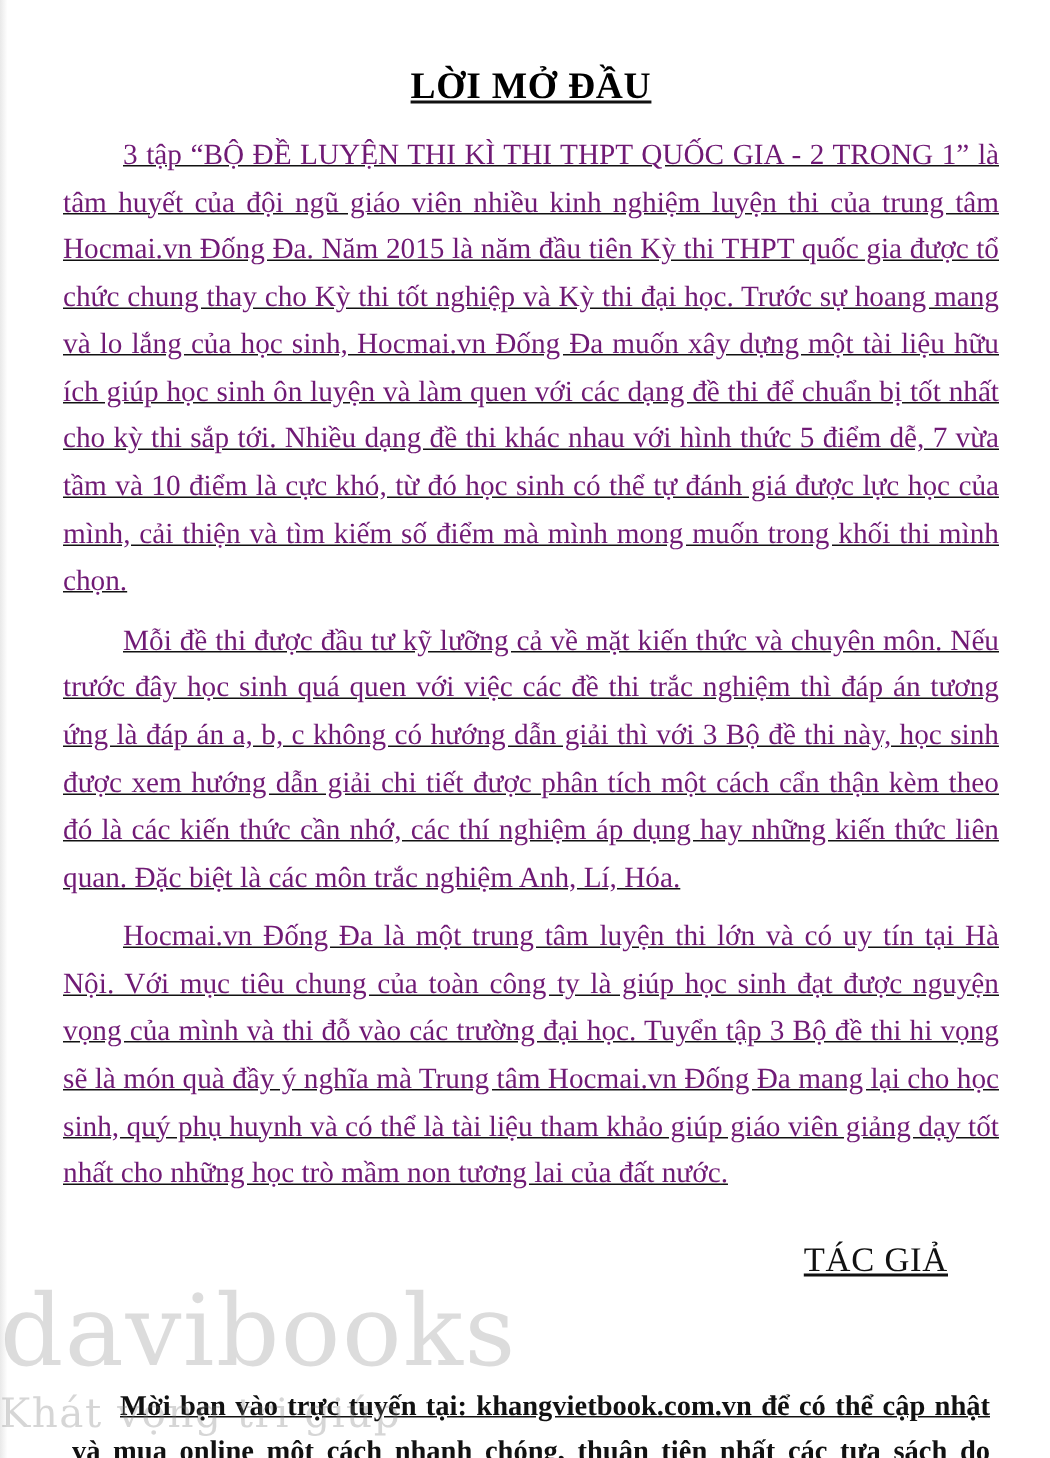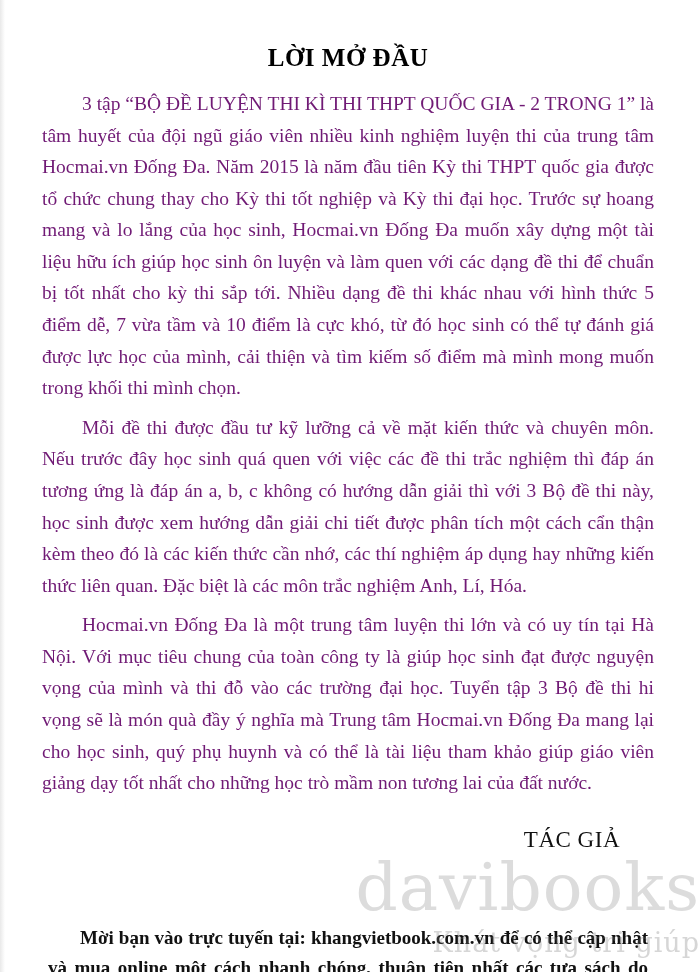--- a/index.html
+++ b/index.html
@@ -12,22 +12,23 @@
     background: #ffffff;
     font-family: "Liberation Serif", serif;
     color: #111111;
     position: relative;
     overflow: hidden;
   }
 
   .page {
     position: absolute;
     inset: 0;
-    padding: 30px 46px 10px 42px;
+    padding: 30px 34px 10px 42px;
     box-sizing: border-box;
+    text-decoration: underline;
   }
 
   .doc-title {
     text-align: center;
     font-size: 25px;
     font-weight: bold;
     letter-spacing: 0.5px;
     margin: 14px 0 16px 0;
     color: #000;
   }
@@ -61,21 +62,21 @@
     margin: 0 6px 0 6px;
     font-weight: 600;
   }
 
   
   .watermark {
     position: absolute;
     left: 0;
     right: 0;
     bottom: 14px;
-    text-align: right;
+    text-align: left;
     pointer-events: none;
     user-select: none;
   }
   .wm-main {
     font-family: "DejaVu Serif", serif;
     font-size: 66px;
     color: rgba(120,120,120,0.26);
     letter-spacing: 1px;
     line-height: 1;
   }

